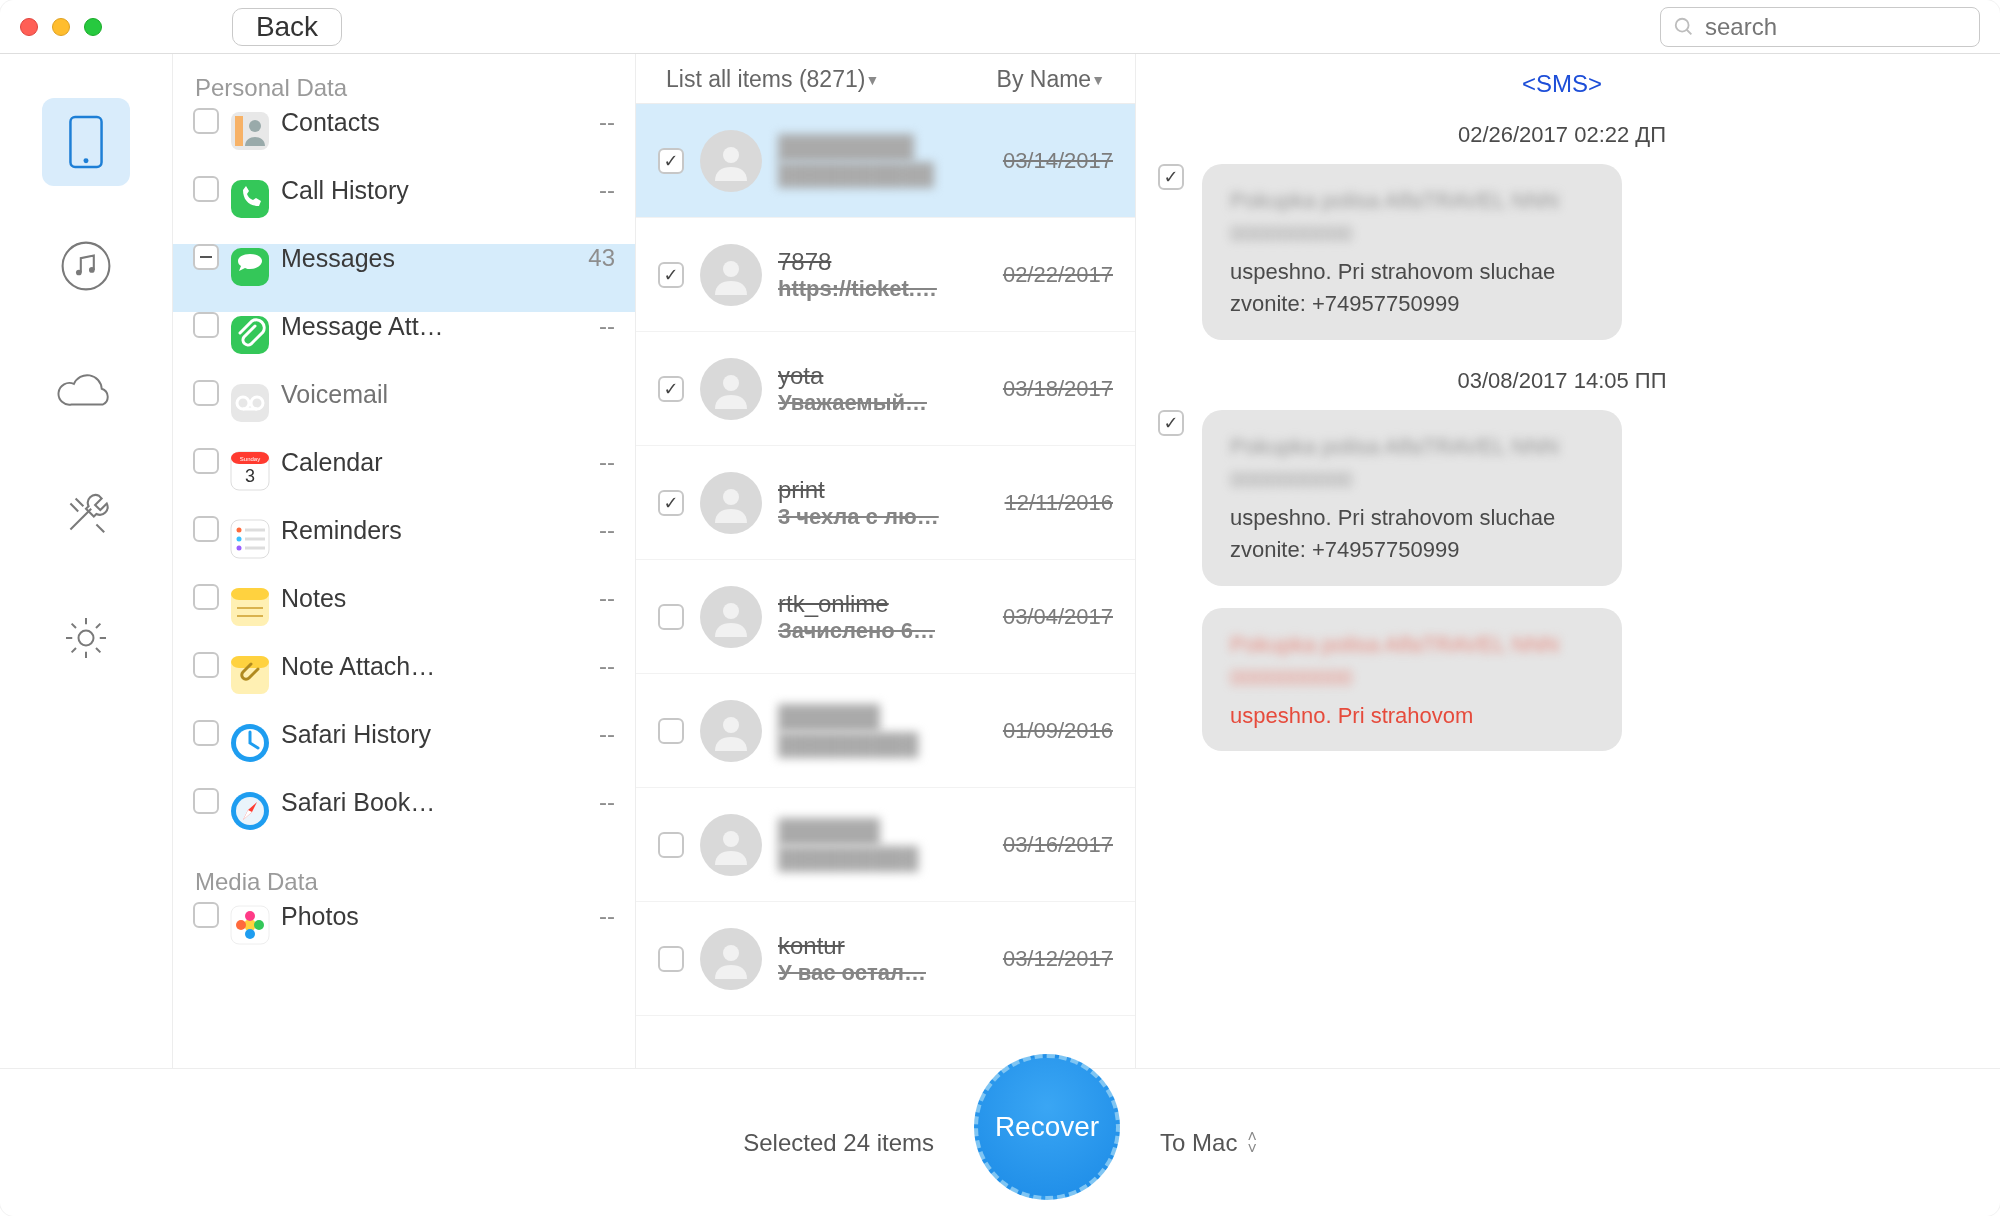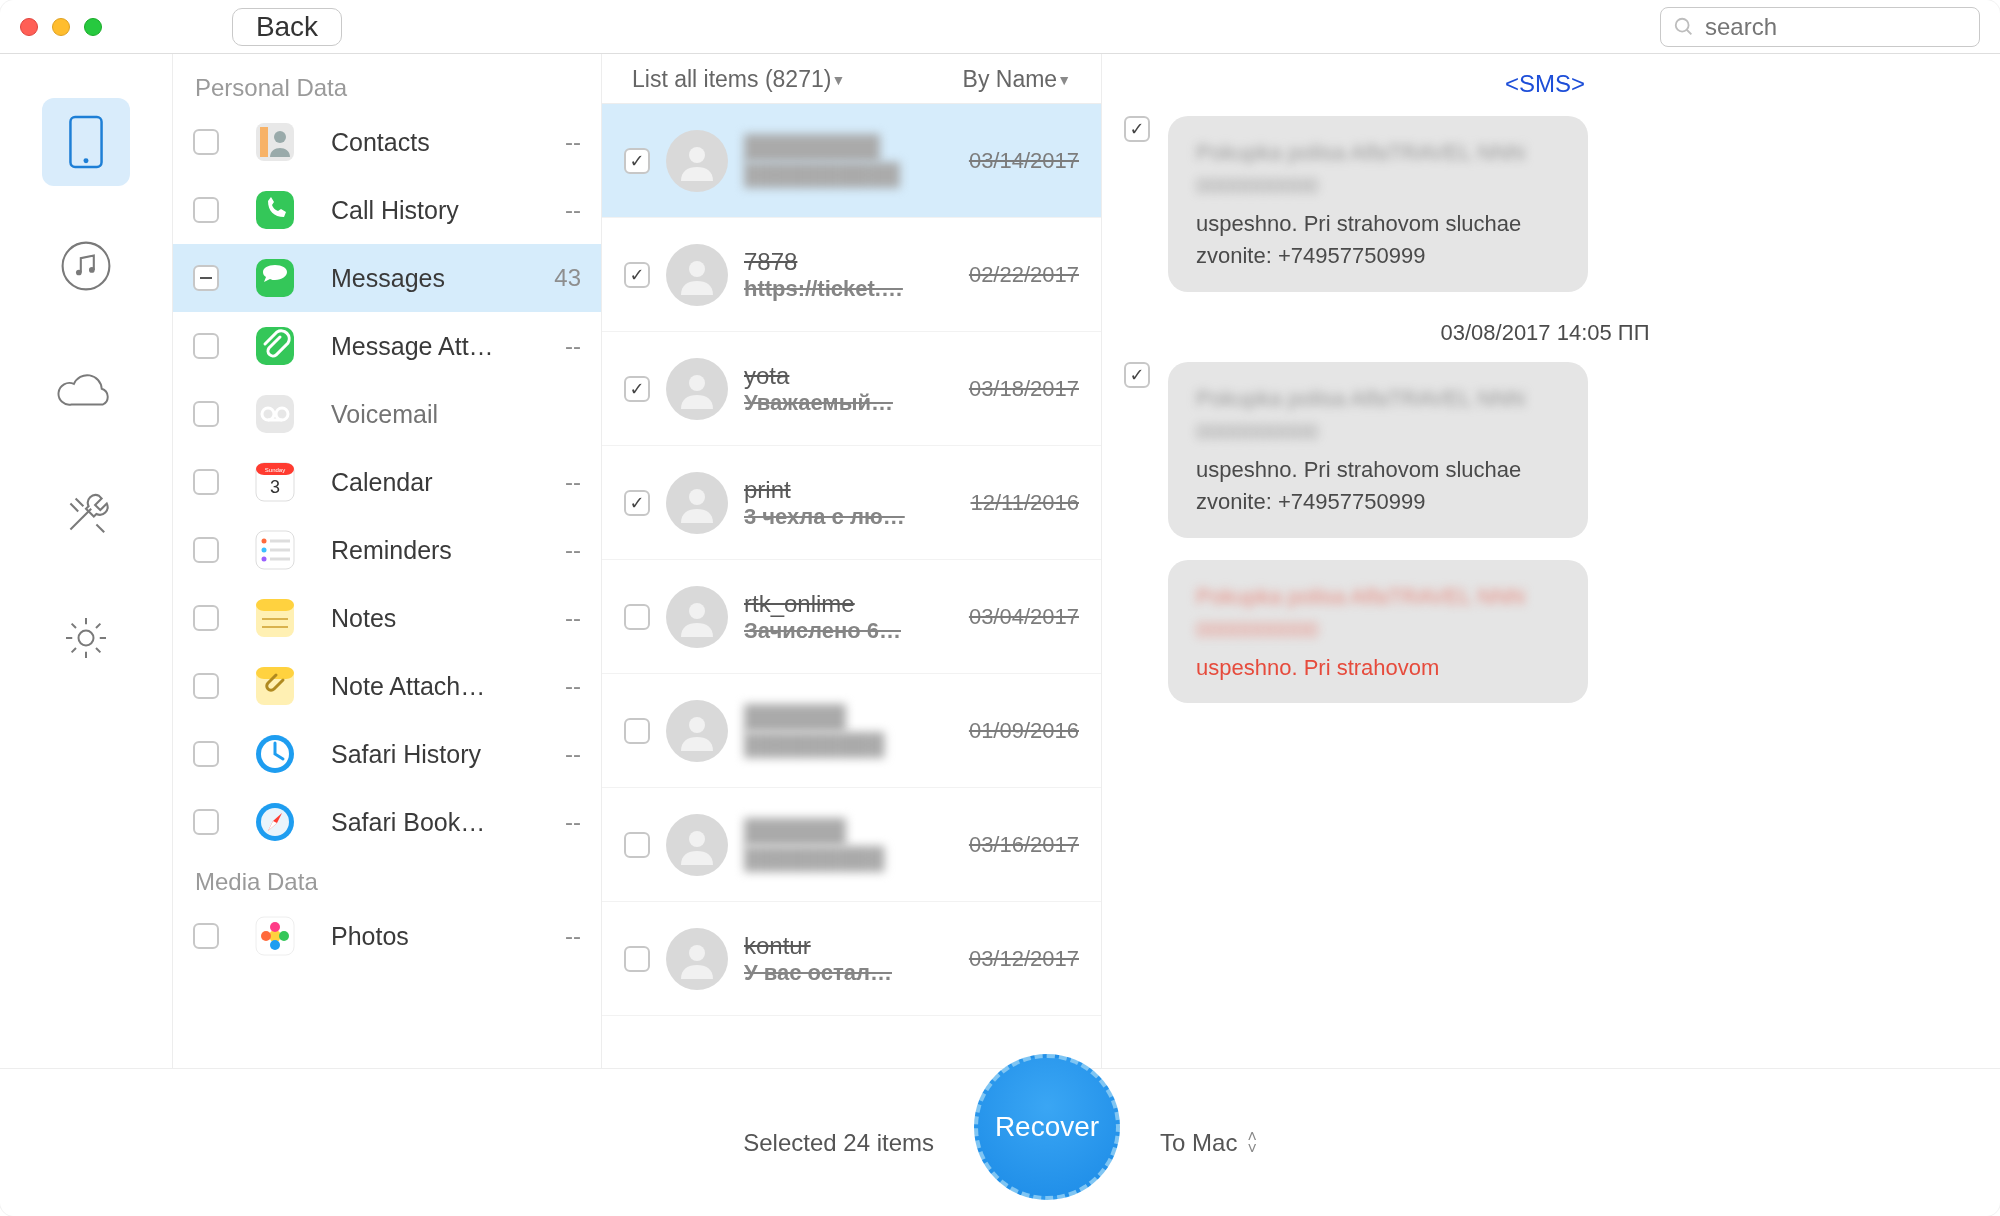--- a/index.html
+++ b/index.html
@@ -19,23 +19,23 @@
 .search input { border: none; outline: none; font-size: 24px; color: #6c6c6c; background: transparent; flex: 1; }
 .search .sicon { margin-right: 10px; }
 
 
 .body { flex: 1; display: flex; min-height: 0; }
 .leftnav { width: 172px; border-right: none; padding-top: 44px; display: flex; flex-direction: column; align-items: center; gap: 36px; }
 .leftnav .nav-icon { width: 88px; height: 88px; border-radius: 12px; display: flex; align-items: center; justify-content: center; color: #7a7a7a; }
 .leftnav .nav-icon.sel { background: #d9ecfb; color: #1e7fd6; }
 
 
-.cats { width: 430px; border-left: 1px solid #ededed; border-right: 1px solid #ededed; display: flex; flex-direction: column; padding-top: 8px; overflow: hidden; }
+.cats { width: 464px; border-left: 1px solid #ededed; border-right: 1px solid #ededed; display: flex; flex-direction: column; padding-top: 8px; overflow: hidden; }
 .cats .section { font-size: 24px; color: #9a9a9a; padding: 12px 22px 6px; }
-.cat-row { display: flex; align-items: center; height: 68px; padding: 0 20px; gap: 33px; position: relative; }
+.cat-row { display: flex; align-items: flex-start; height: 68px; padding: 0 20px; gap: 8px; position: relative; }
 .cat-row.sel { background: #d6ecfb; }
 .chkbox { width: 26px; height: 26px; border: 2px solid #c7c7c7; border-radius: 6px; background: #fff; flex-shrink: 0; display: flex; align-items: center; justify-content: center; font-size: 18px; color: #444; }
 .chkbox.minus::after { content:""; width:12px; height:2px; background:#555; display:block;}
 .cat-icon { width: 46px; height: 46px; border-radius: 10px; flex-shrink: 0; display:flex; align-items:center; justify-content:center; }
 .cat-label { font-size: 25px; color: #3a3a3a; flex: 1; white-space: nowrap; overflow: hidden; text-overflow: ellipsis; }
 .cat-label.disabled { color: #737373; }
 .cat-count { font-size: 24px; color: #8e8e8e; width: 46px; text-align: right; }
 
 
 .threads { width: 500px; border-right: 1px solid #ededed; display: flex; flex-direction: column; }
@@ -423,20 +423,21 @@
               <div class="prev">У вас остал…</div>
             </div>
             <div class="tdate">03/12/2017</div>
           </div>
         </div>
     </div>
 
     <div class="msgs">
       <div class="title">&lt;SMS&gt;</div>
       <div id="msggroups">
+          <div class="timestamp">02/26/2017 02:22 ДП</div>
           <div class="msgrow">
             <div class="chkbox">✓</div>
             <div class="bubble">
               <div class="blurlines">Pokupka polisa AlfaTRAVEL NNN 0000000000</div>
               <div class="clear">uspeshno. Pri strahovom sluchae zvonite: +74957750999</div>
             </div>
           </div>
           <div class="timestamp">03/08/2017 14:05 ПП</div>
           <div class="msgrow">
             <div class="chkbox">✓</div>

